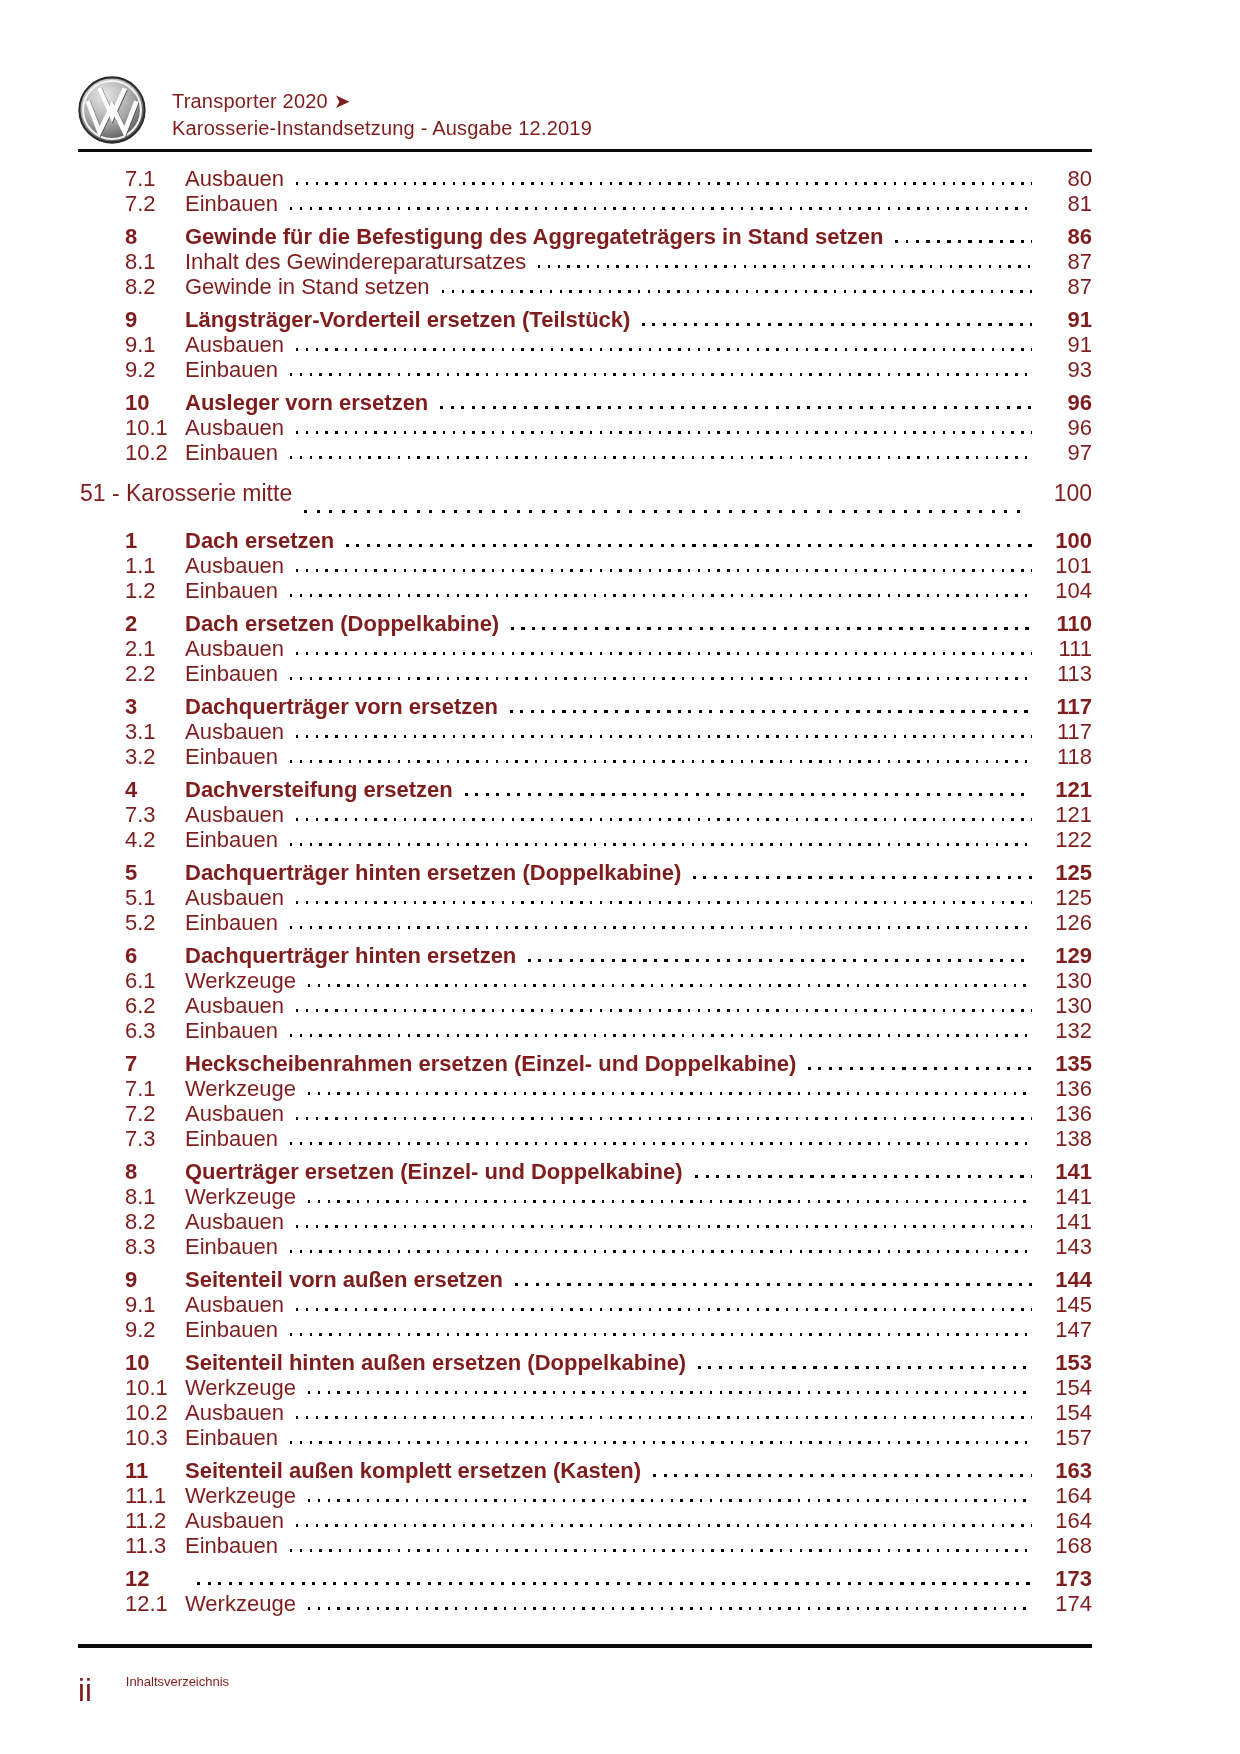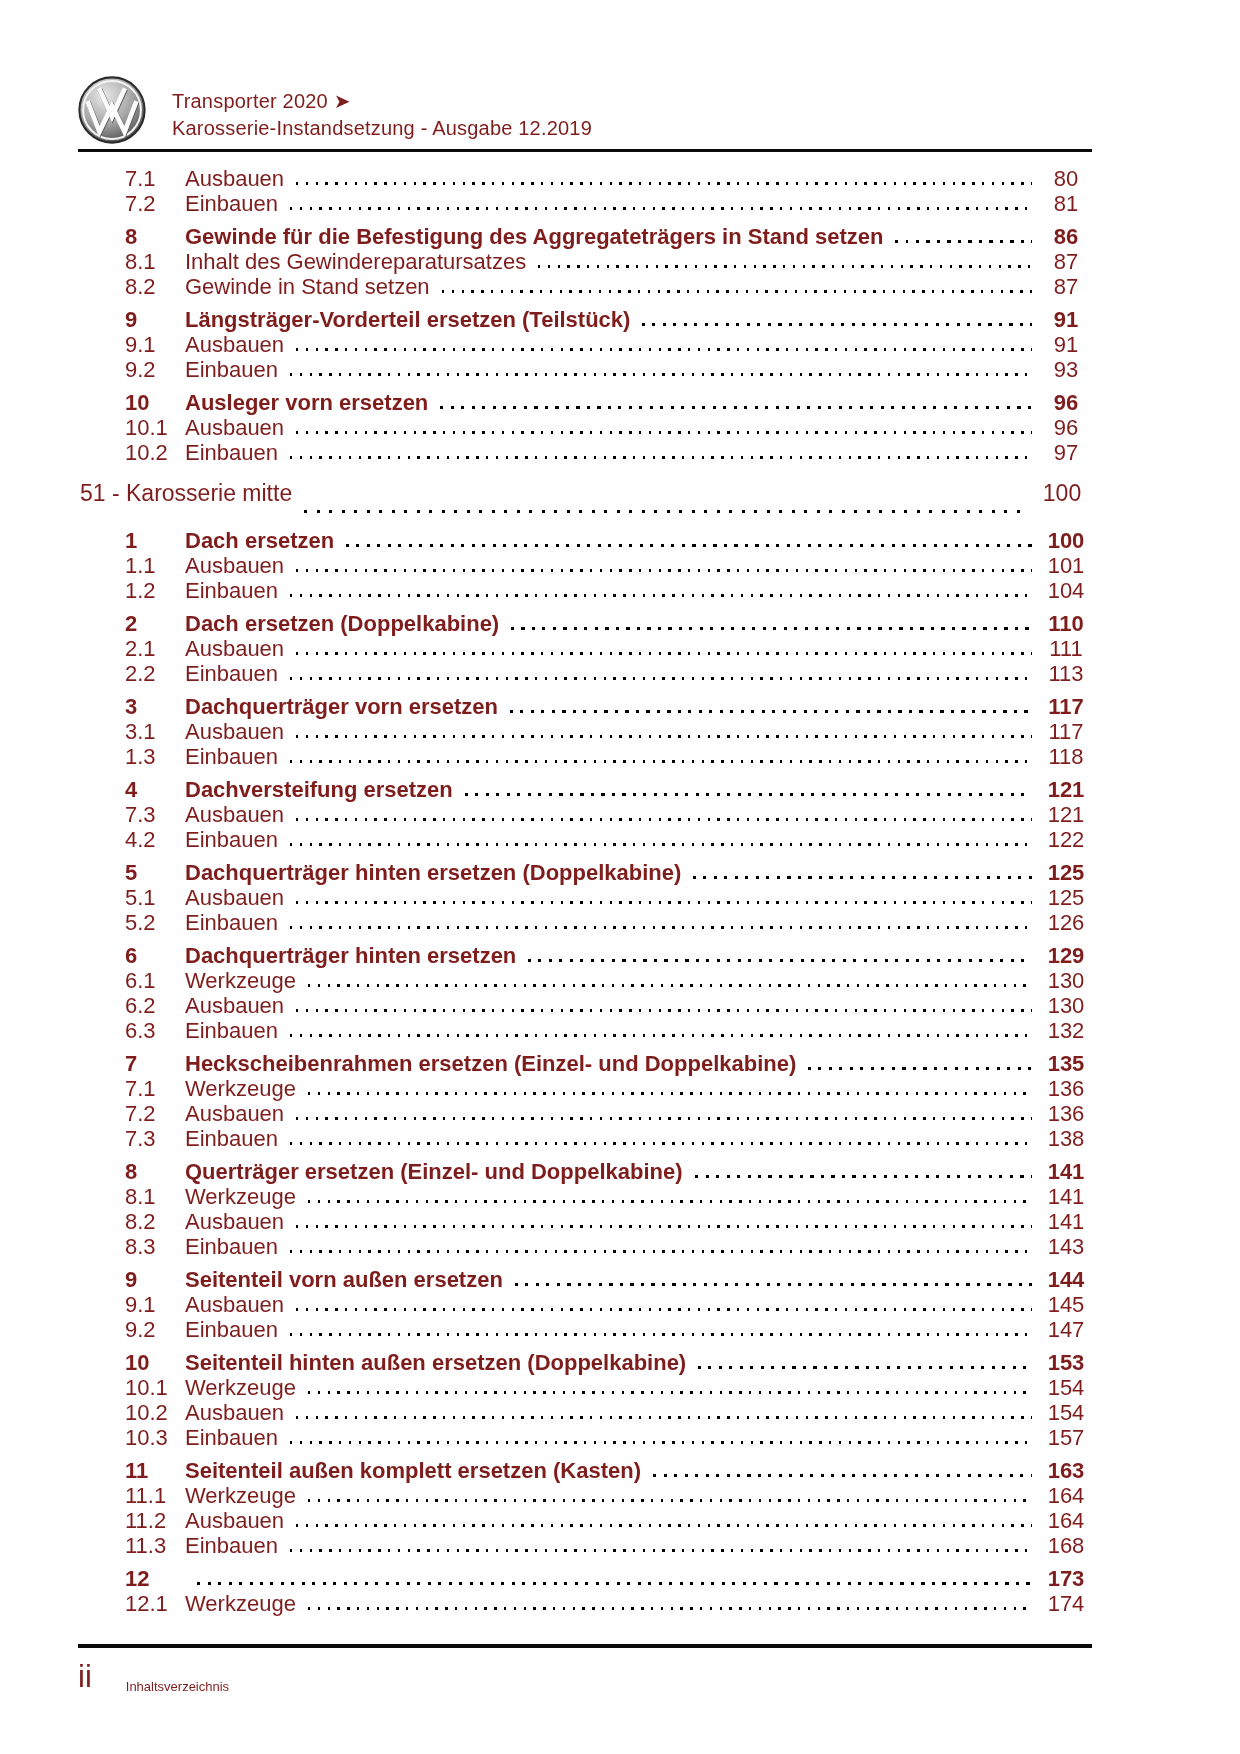--- a/index.html
+++ b/index.html
@@ -25,39 +25,39 @@
     display:flex; align-items:baseline; white-space:nowrap;
     height:25px; font-size:22px;
   }
   .row .num { flex:0 0 60px; margin-left:47px; }
   .row .title { flex:0 1 auto; overflow:hidden; }
   .row .leader {
     flex:1 1 auto; min-width:16px; align-self:flex-end;
     height:2.6px; margin:0 8px 6px 12px;
     background:repeating-linear-gradient(to right,#000 0 2.4px,transparent 2.4px 9.8px);
   }
-  .row .page-num { flex:0 0 52px; text-align:center; }
+  .row .page-num { flex:0 0 52px; text-align:right; }
 
   .row.section { font-weight:bold; margin-top:8px; }
   .row.section .leader {
     height:3px;
     background:repeating-linear-gradient(to right,#000 0 3px,transparent 3px 10.5px);
   }
 
   .row.chapter { font-size:23px; height:40px; margin-top:15px; margin-bottom:4px; }
   .row.chapter .title { margin-left:2px; }
   .row.chapter .leader {
     height:3.2px; margin-bottom:7px;
     background:repeating-linear-gradient(to right,#000 0 3.2px,transparent 3.2px 12.5px);
   }
   .row.chapter .page-num { flex-basis:60px; }
 
   
   .footer-rule { border:0; border-top:4px solid #0a0a0a; margin-top:28px; }
-  .footer { display:flex; align-items:flex-end; margin-top:12px; }
+  .footer { display:flex; align-items:flex-start; margin-top:26px; }
   .footer .roman { font-size:31px; line-height:34px; }
   .footer .label { font-size:13px; margin-left:34px; }
 </style>
 </head>
 <body>
 
 <div class="page">
   <div class="content">
 
     <div class="header">
@@ -197,21 +197,21 @@
           <span class="leader"></span>
           <span class="page-num">117</span>
         </div>
         <div class="row sub">
           <span class="num">3.1</span>
           <span class="title">Ausbauen</span>
           <span class="leader"></span>
           <span class="page-num">117</span>
         </div>
         <div class="row sub">
-          <span class="num">1.3</span>
+          <span class="num">3.2</span>
           <span class="title">Einbauen</span>
           <span class="leader"></span>
           <span class="page-num">118</span>
         </div>
         <div class="row section">
           <span class="num">4</span>
           <span class="title">Dachversteifung ersetzen</span>
           <span class="leader"></span>
           <span class="page-num">121</span>
         </div>

